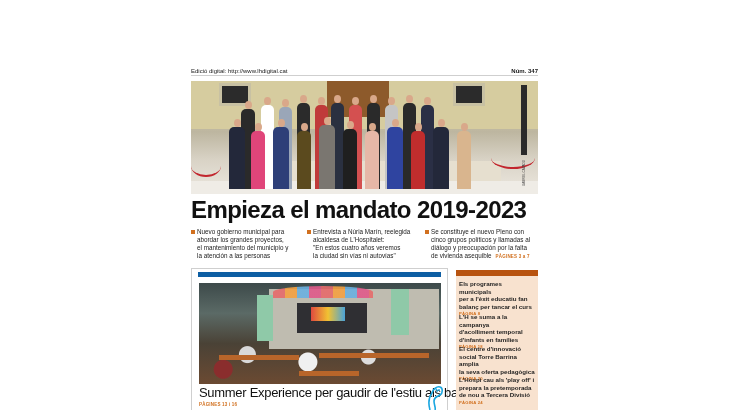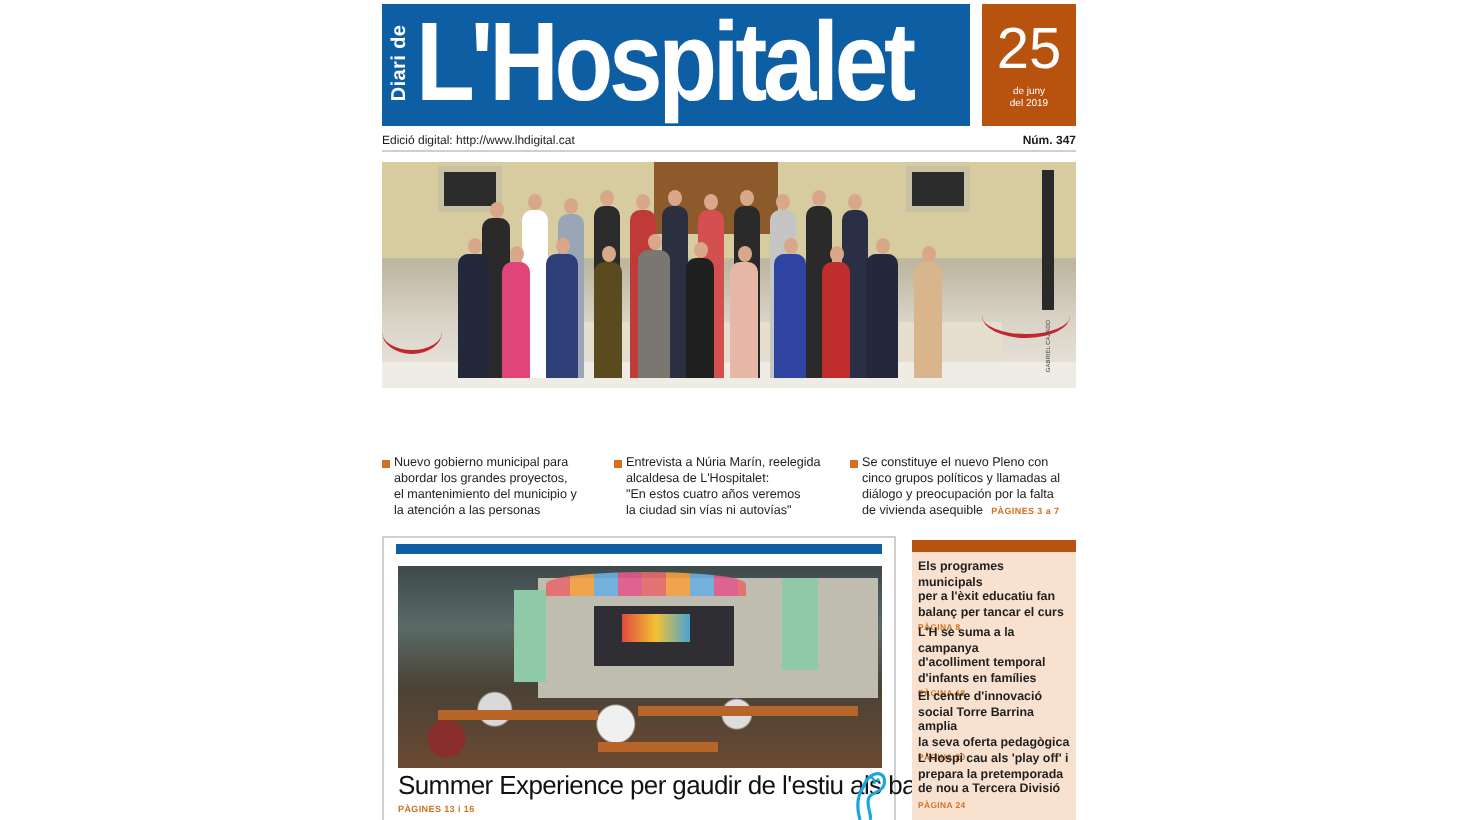--- a/index.html
+++ b/index.html
@@ -75,33 +75,20 @@
     .sidebar-bar { position: absolute; left: 0; top: 0; width: 82px; height: 6px; background: #b8530f; }
     .side-item { position: absolute; left: 3px; width: 77px; }
     .side-title { font-size: 6.2px; font-weight: 700; line-height: 7.6px; color: #1f1f1f; white-space: pre-line; }
     .side-page { font-size: 4.2px; font-weight: 700; color: #d1701f; margin-top: 1px; letter-spacing: 0.2px; }
   </style>
 </head>
 <body>
 
 <div class="page">
 
-  <div class="masthead">
-    <div class="mast-blue">
-      <div class="mast-prefix">
-        <span>Diari de</span>
-      </div>
-      <div class="mast-title">L'Hospitalet</div>
-    </div>
-    <div class="mast-date">
-      <span class="mast-day">25</span>
-      <span class="mast-month">de juny</span>
-      <span class="mast-year">del 2019</span>
-    </div>
-  </div>
 
   <div class="edition-bar">
     <span class="edition-left">Edició digital: http://www.lhdigital.cat</span>
     <span class="edition-right">Núm. 347</span>
   </div>
 
   <div class="main-photo">
     <div class="mp-facade"></div>
     <div class="mp-window1"></div>
     <div class="mp-window2"></div>
@@ -133,20 +120,21 @@
       <div class="person" style="left:112px;width:14px;height:60px;background:#1f1f1f;"></div>
       <div class="person" style="left:134px;width:14px;height:58px;background:#e6b7a7;"></div>
       <div class="person" style="left:156px;width:16px;height:62px;background:#2f44a0;"></div>
       <div class="person" style="left:180px;width:14px;height:58px;background:#c02d2d;"></div>
       <div class="person" style="left:202px;width:16px;height:62px;background:#23283a;"></div>
       <div class="person" style="left:226px;width:14px;height:58px;background:#d9b58e;"></div>
     </div>
     <div class="photo-credit">GABRIEL CAZADO</div>
   </div>
 
+  <h1 class="headline">Empieza el mandato 2019-2023</h1>
 
   <div class="bullets">
     <div class="bullet bullet-1">
       <span class="sq"></span>
       <span class="txt">Nuevo gobierno municipal para
 abordar los grandes proyectos,
 el mantenimiento del municipio y
 la atención a las personas</span>
     </div>
     <div class="bullet bullet-2">

